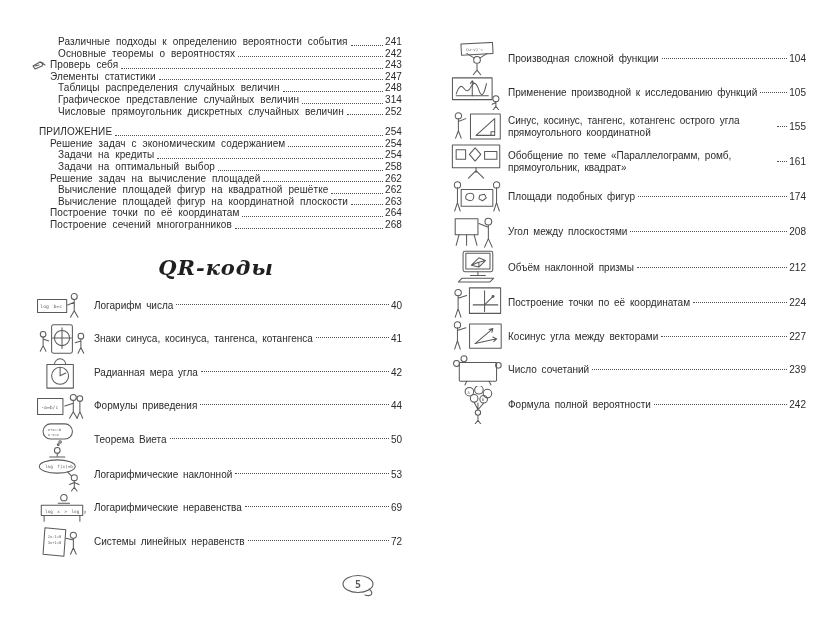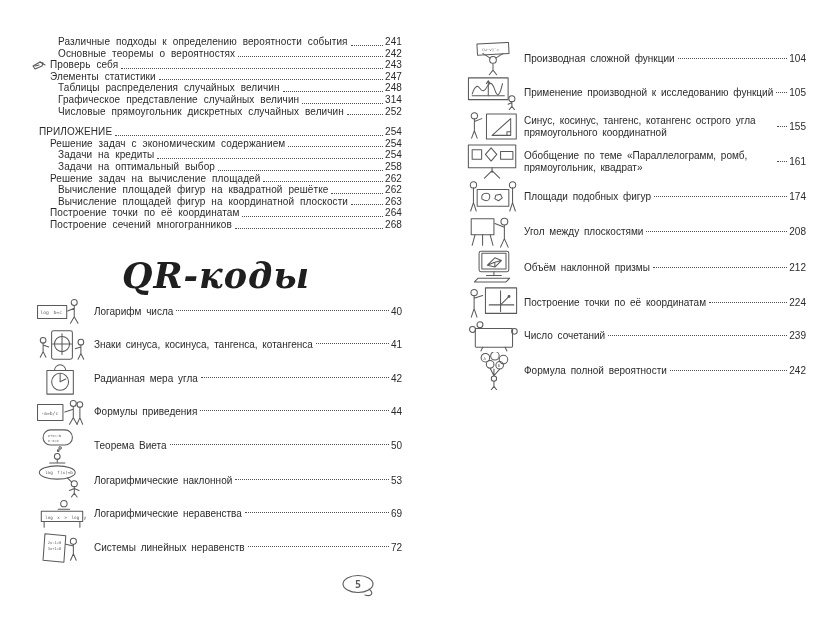--- a/index.html
+++ b/index.html
@@ -8,21 +8,21 @@
     width:820px;height:636px;
     background:#ffffff;
     font-family:"Liberation Sans", sans-serif;
     color:#2b2b2b;
     overflow:hidden;
     margin:0 auto;
   }
   .columns{
     display:flex;
     padding:36px 14px 0 30px;
-    gap:60px;
+    gap:44px;
   }
   .col-left{width:372px;flex:none;}
   .col-right{flex:1;padding-top:6px;}
 
   
   .toc{padding-left:9px;}
   .toc-row{
     position:relative;
     display:flex;align-items:flex-end;
     font-size:10px;line-height:11.6px;
@@ -36,25 +36,26 @@
   .lead{
     flex:1;min-width:10px;
     border-bottom:1.6px dotted #4e4e4e;
     margin:0 2px 2px 3px;
   }
   .pg{white-space:nowrap;word-spacing:0;}
 
   
   .qr-title{
     margin-top:24px;
+    margin-bottom:10px;
     text-align:center;
     font-family:"DejaVu Serif", serif;
     font-style:italic;
     font-weight:bold;
-    font-size:35px;
+    font-size:21px;
     letter-spacing:1px;
     color:#1f1f1f;
   }
   .pict-row{
     display:flex;align-items:center;
     min-height:31px;
     font-size:10px;line-height:12px;
     word-spacing:2px;
   }
   .pict-row .ic{
@@ -417,20 +418,34 @@
             <path d="M24 20 L50 20 M36 5 L36 27"></path>
             <path d="M36 20 L45 11"></path>
             <circle cx="45" cy="11" r="1" fill="#5a5a5a"></circle>
           </svg>
         </span>
         <span class="lbl">Построение точки по её координатам</span>
         <span class="lead"></span>
         <span class="pg">224</span>
       </div>
 
+      <div class="pict-row">
+        <span class="ic">
+          <svg width="54" height="34" viewBox="0 0 58 36" class="doodle">
+            <circle cx="8" cy="5" r="3.4"></circle>
+            <path d="M8 8 L8 22 M8 11 L17 8 M8 22 L5 31 M8 22 L11 31"></path>
+            <rect x="21" y="4" width="34" height="26"></rect>
+            <path d="M27 25 L46 9 M46 9 L42 10 M46 9 L45 13"></path>
+            <path d="M27 25 L50 20 M50 20 L46 18 M50 20 L47 23"></path>
+          </svg>
+        </span>
+        <span class="lbl">Косинус угла между векторами</span>
+        <span class="lead"></span>
+        <span class="pg">227</span>
+      </div>
 
       <div class="pict-row">
         <span class="ic">
           <svg width="54" height="32" viewBox="0 0 58 34" class="doodle">
             <circle cx="7" cy="10" r="3.2"></circle>
             <circle cx="15" cy="5" r="3.2"></circle>
             <circle cx="52" cy="12" r="3"></circle>
             <rect x="10" y="9" width="40" height="20" rx="1"></rect>
             <path d="M18 29 L16 33 M42 29 L44 33"></path>
           </svg>

